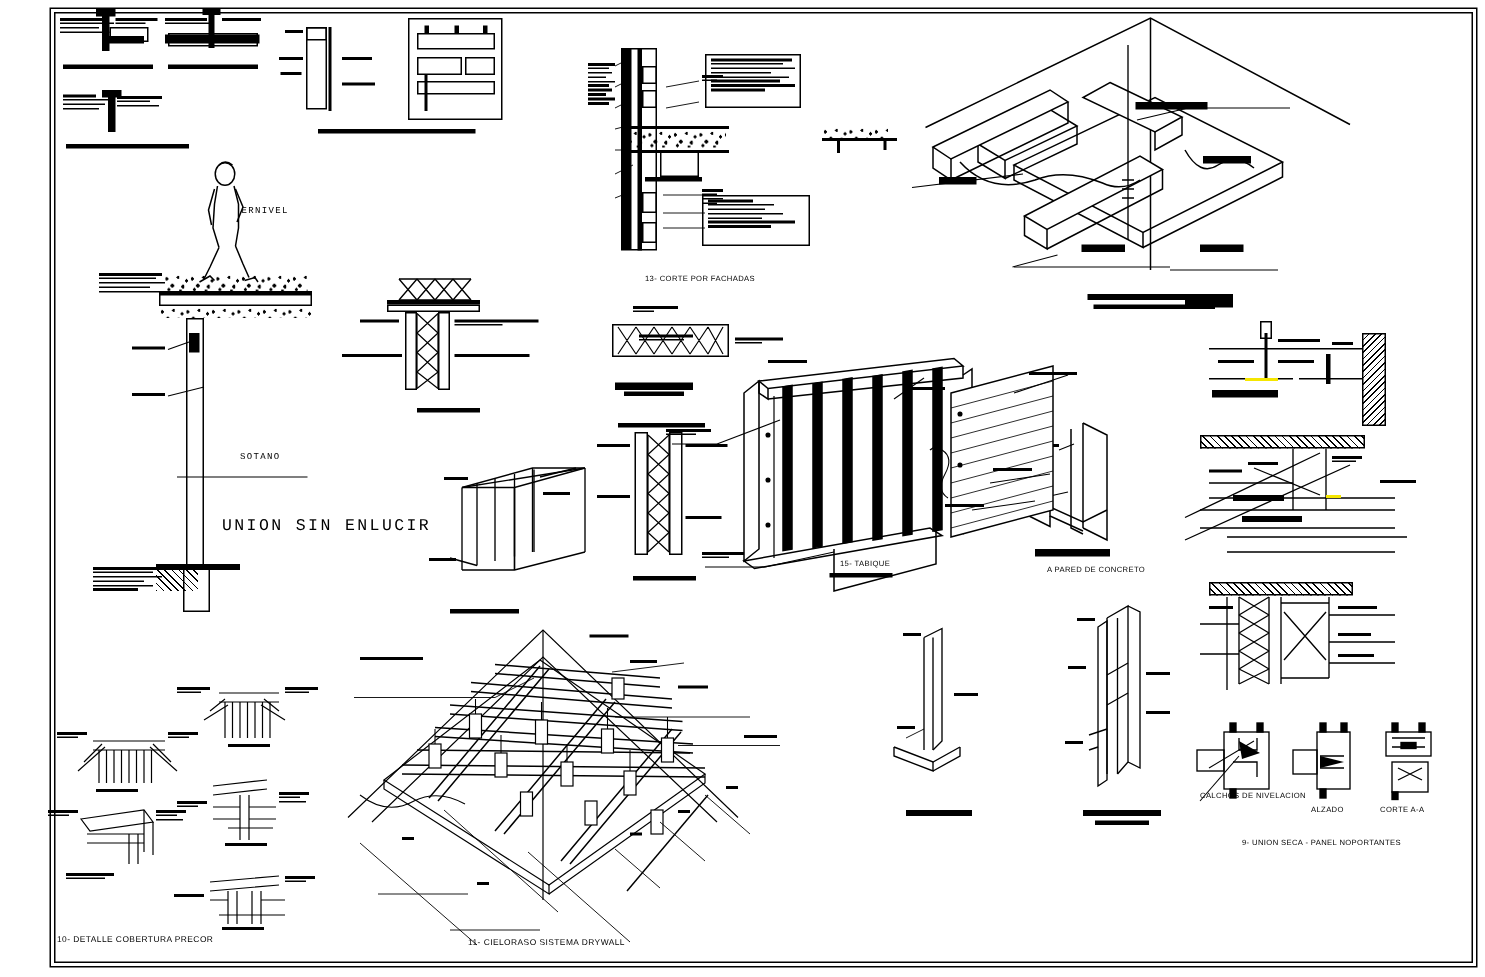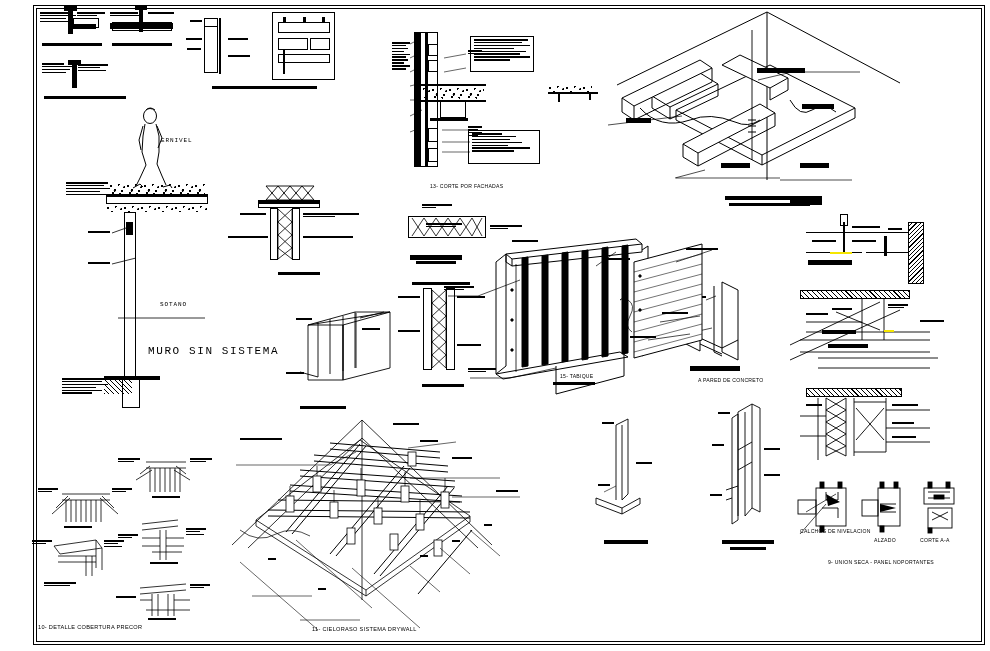--- a/index.html
+++ b/index.html
@@ -167,21 +167,21 @@
       <i style="width:22px"></i>
     </div>
   <svg class="layer">
     <g stroke="#000" stroke-width=".8" fill="none">
       <path d="M112 233 L126 228"></path>
       <path d="M112 264 L136 258"></path>
       <path d="M118 318 L205 318"></path>
     </g>
   </svg>
   <div class="midcap" style="left:160px;top:301px;">SOTANO</div>
-  <div class="bigcap" style="left:148px;top:345px;">MURO SIN SISTEMA</div>
+  <div class="bigcap" style="left:148px;top:345px;">UNION SIN ENLUCIR</div>
 
   <div class="hatch" style="left:104px;top:378px;width:28px;height:16px;"></div>
   <div class="solid" style="left:104px;top:376px;width:56px;height:4px;"></div>
   <div class="box" style="left:122px;top:378px;width:18px;height:30px;"></div>
   <div class="mt" style="left:62px;top:378px;width:46px;">
     <i style="width:44px"></i>
       <i style="width:40px"></i>
       <i style="width:46px"></i>
       <i style="width:34px"></i>
       <i style="width:40px"></i>

